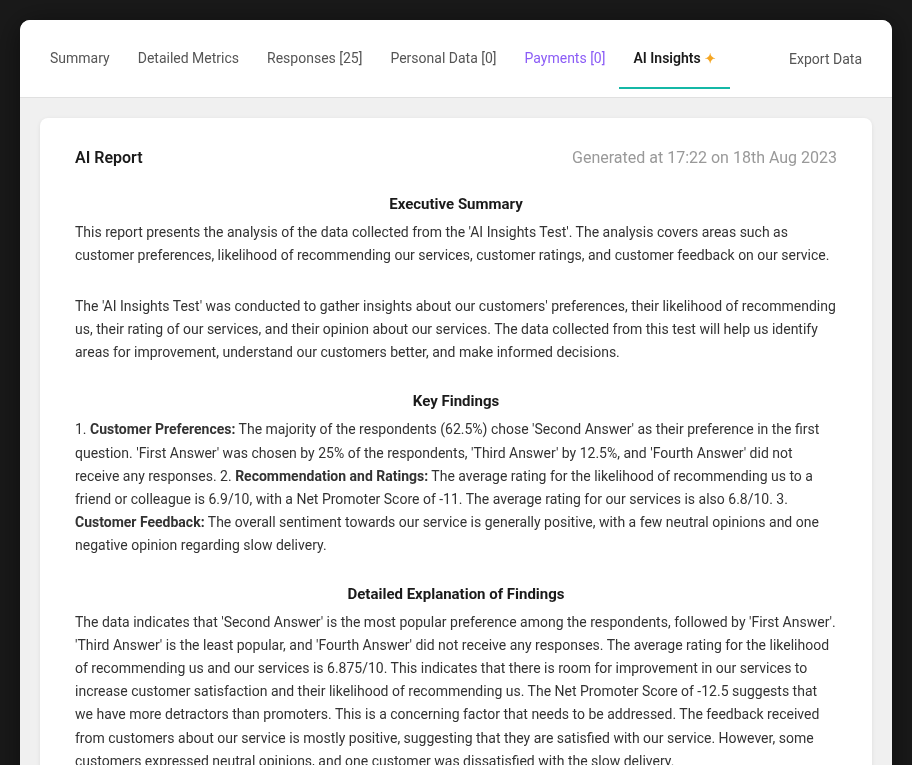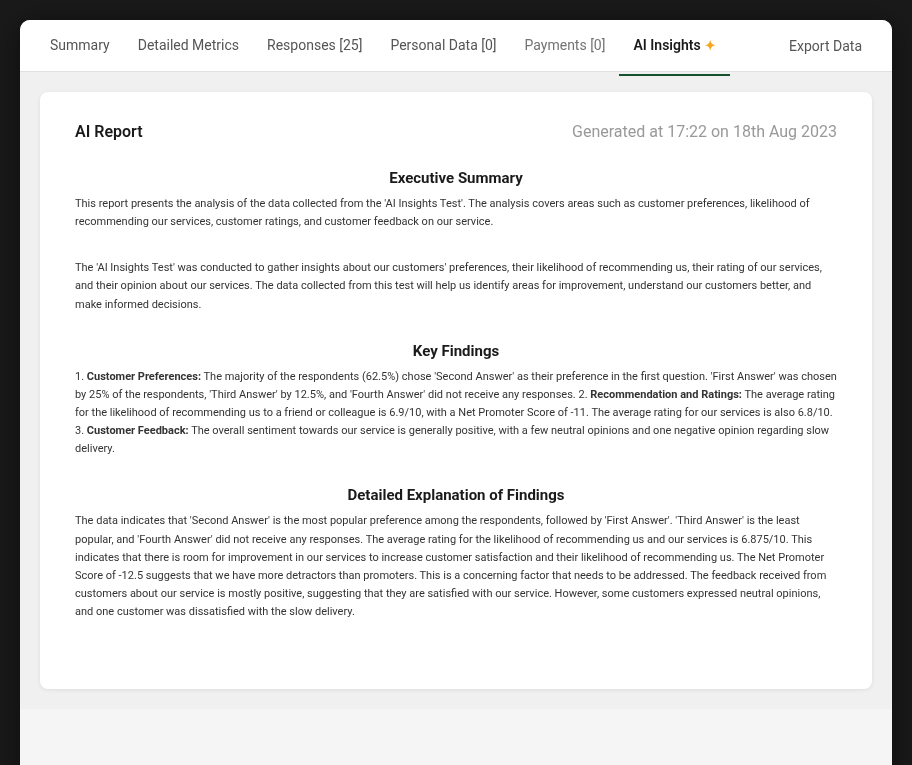--- a/index.html
+++ b/index.html
@@ -26,44 +26,44 @@
       overflow: hidden;
       box-shadow: 0 4px 30px rgba(0,0,0,0.5);
     }
 
     .tab-bar {
       background: #ffffff;
       border-bottom: 1px solid #e0e0e0;
       display: flex;
       align-items: center;
       padding: 0 16px;
-      height: 52px;
+      height: 78px;
     }
 
     .tab {
       padding: 0 14px;
       height: 60px;
       display: flex;
       align-items: center;
       font-size: 14px;
       color: #555;
       cursor: pointer;
       white-space: nowrap;
       border-bottom: 2px solid transparent;
       margin-bottom: -1px;
     }
 
     .tab.active {
       color: #1a1a1a;
       font-weight: 600;
-      border-bottom: 2px solid #14532d;
+      border-bottom: 2px solid #14b8a6;
     }
 
     .tab.dimmed {
-      color: #737373;
+      color: #8b5cf6;
     }
 
     .tab-spacer {
       flex: 1;
     }
 
     .tab-export {
       padding: 0 14px;
       height: 60px;
       display: flex;
@@ -116,21 +116,21 @@
 
     .section-title {
       font-size: 15px;
       font-weight: 700;
       color: #1a1a1a;
       margin-bottom: 8px;
       text-align: center;
     }
 
     .section-body {
-      font-size: 11px;
+      font-size: 14px;
       color: #333;
       line-height: 1.65;
     }
 
     .section-body strong {
       font-weight: 700;
     }
   </style>
 </head>
 <body>

